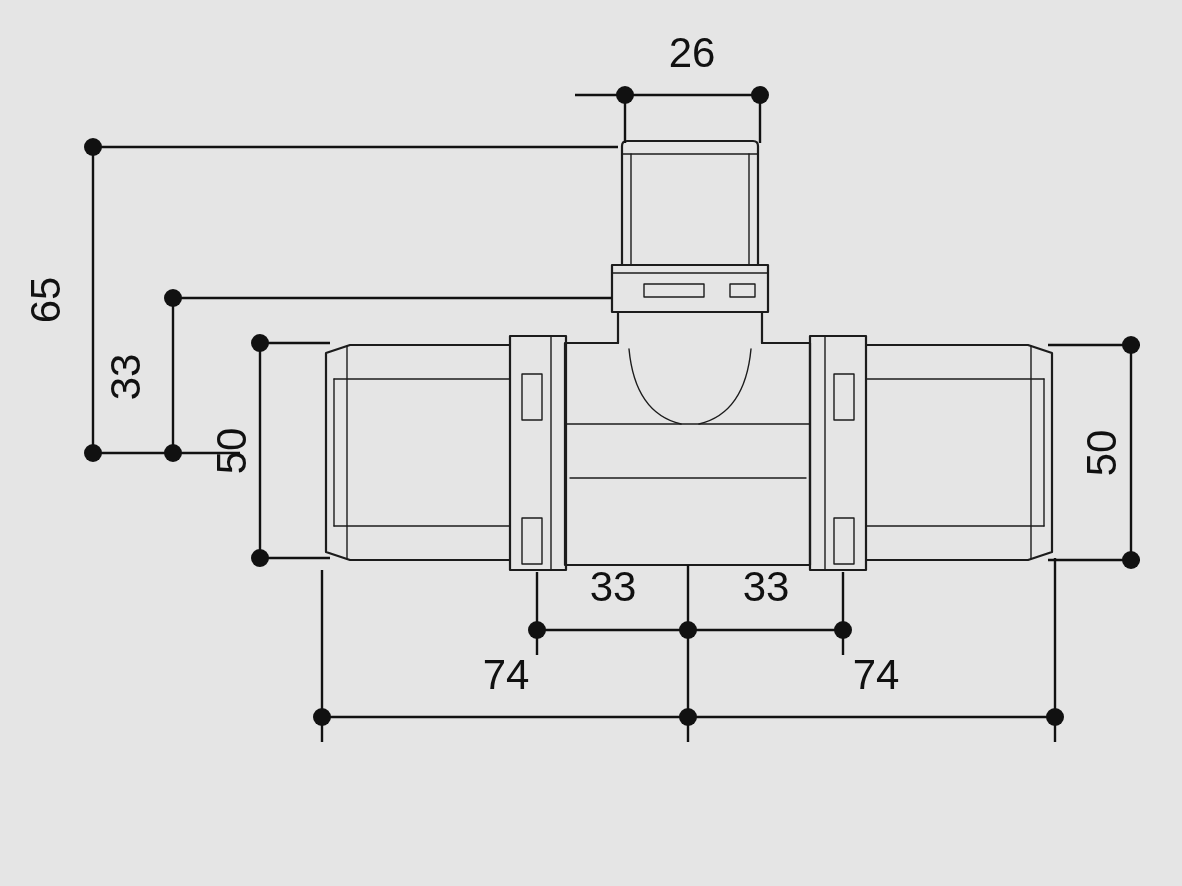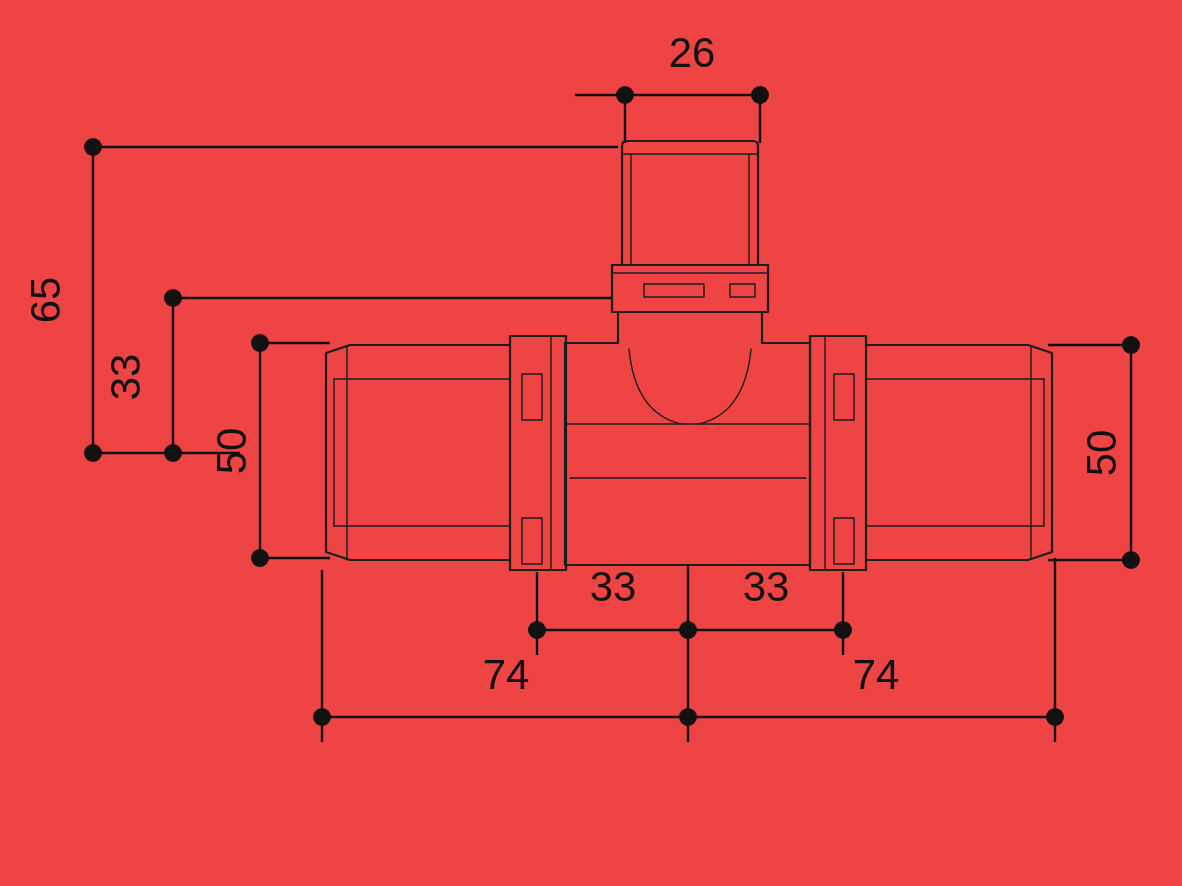--- a/index.html
+++ b/index.html
@@ -1,17 +1,17 @@
 <!DOCTYPE html>
 <html><head>
 <meta charset="utf-8">
 <title>Technical Drawing</title>
 <style>
   html,body{margin:0;padding:0;background:#ffffff;}
-  .stage{width:1182px;height:886px;background:#ef4444;position:relative;overflow:hidden;}
+  .stage{width:1182px;height:886px;background:#e5e5e5;position:relative;overflow:hidden;}
   svg{display:block;}
   .outline{stroke:#1c1c1c;stroke-width:2.2;fill:none;stroke-linejoin:round;stroke-linecap:round;}
   .thin{stroke:#1c1c1c;stroke-width:1.4;fill:none;stroke-linejoin:round;stroke-linecap:round;}
   .dim{stroke:#111111;stroke-width:2.4;fill:none;stroke-linecap:butt;}
   .dot{fill:#111111;stroke:none;}
   .lbl{font-family:"Liberation Sans",sans-serif;font-size:42px;font-weight:500;fill:#111111;text-anchor:middle;}
 </style>
 </head>
 <body>
 

